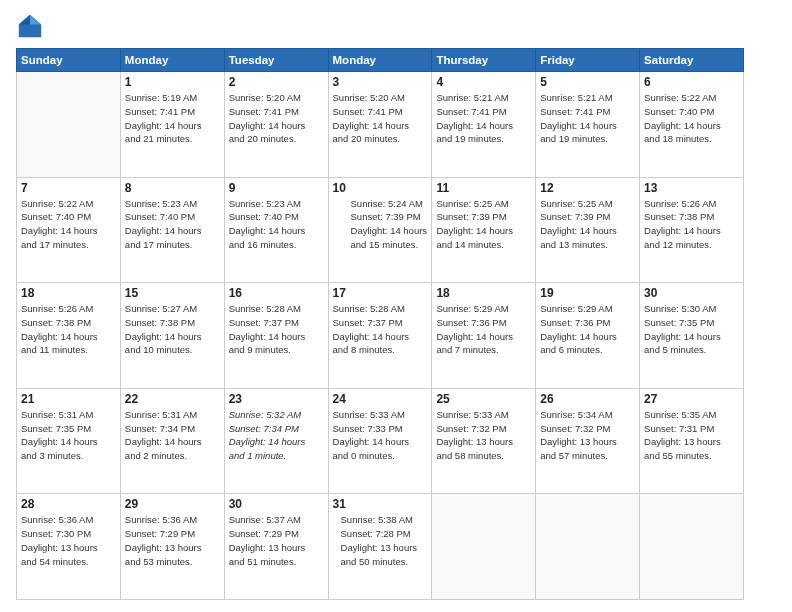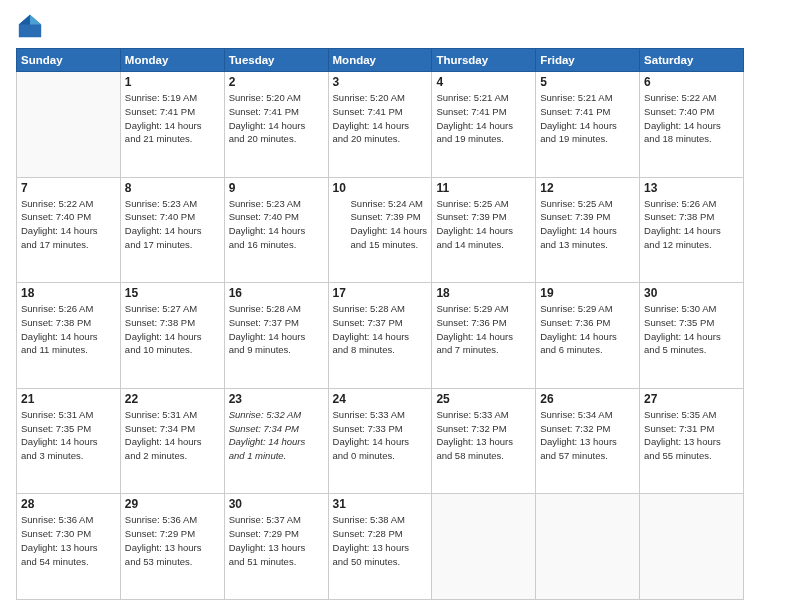--- a/index.html
+++ b/index.html
@@ -345,21 +345,21 @@
           </td>
           <td>
             <span class="day-number">30</span>
             <div class="day-info" style="white-space: pre-line;">Sunrise: 5:37 AM
 Sunset: 7:29 PM
 Daylight: 13 hours
 and 51 minutes.</div>
           </td>
           <td>
             <span class="day-number">31</span>
-            <div class="day-info" style="white-space: pre-line;">Sunrise: 5:38 AM
+            <div class="day-info" style="white-space: pre-line; margin-left: 8px;">Sunrise: 5:38 AM
 Sunset: 7:28 PM
 Daylight: 13 hours
 and 50 minutes.</div>
           </td>
           <td class="empty"></td>
           <td class="empty"></td>
           <td class="empty"></td>
         </tr>
       </tbody>
   </table>

